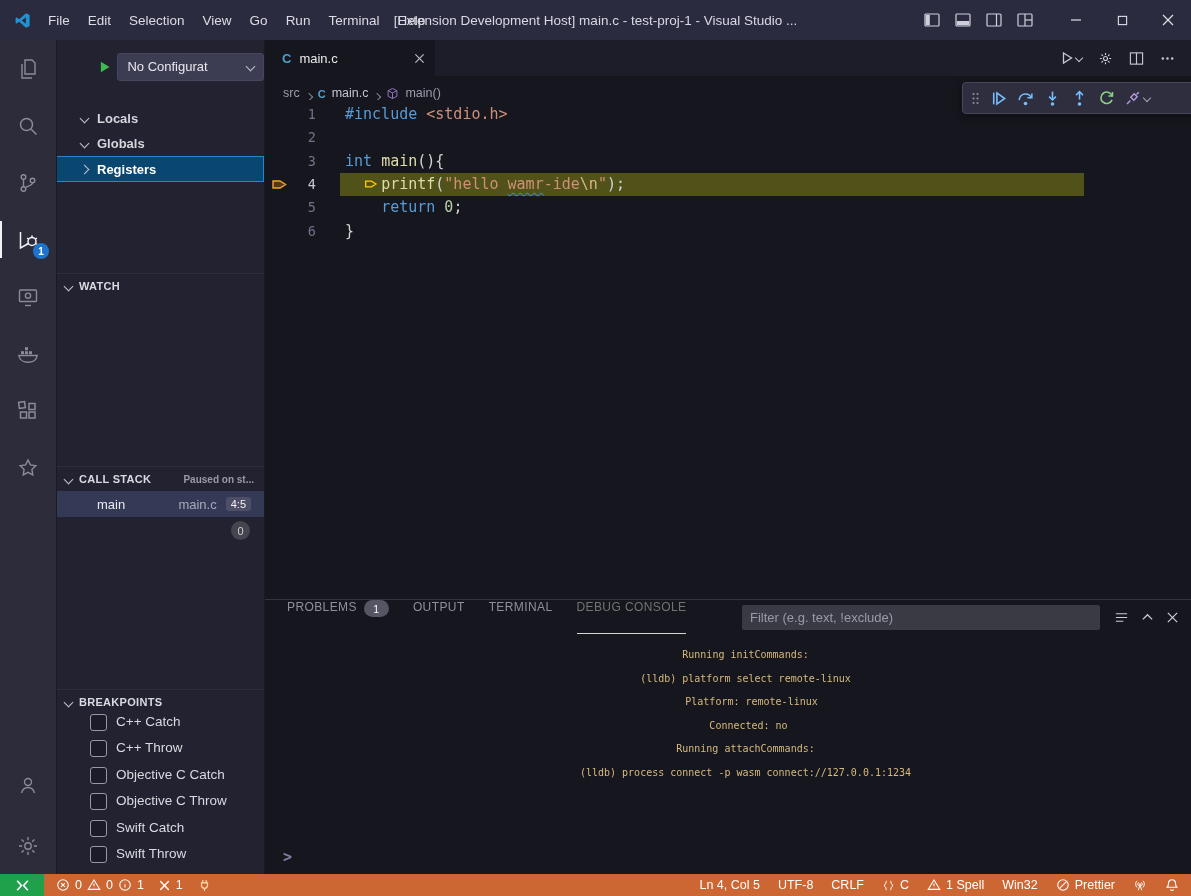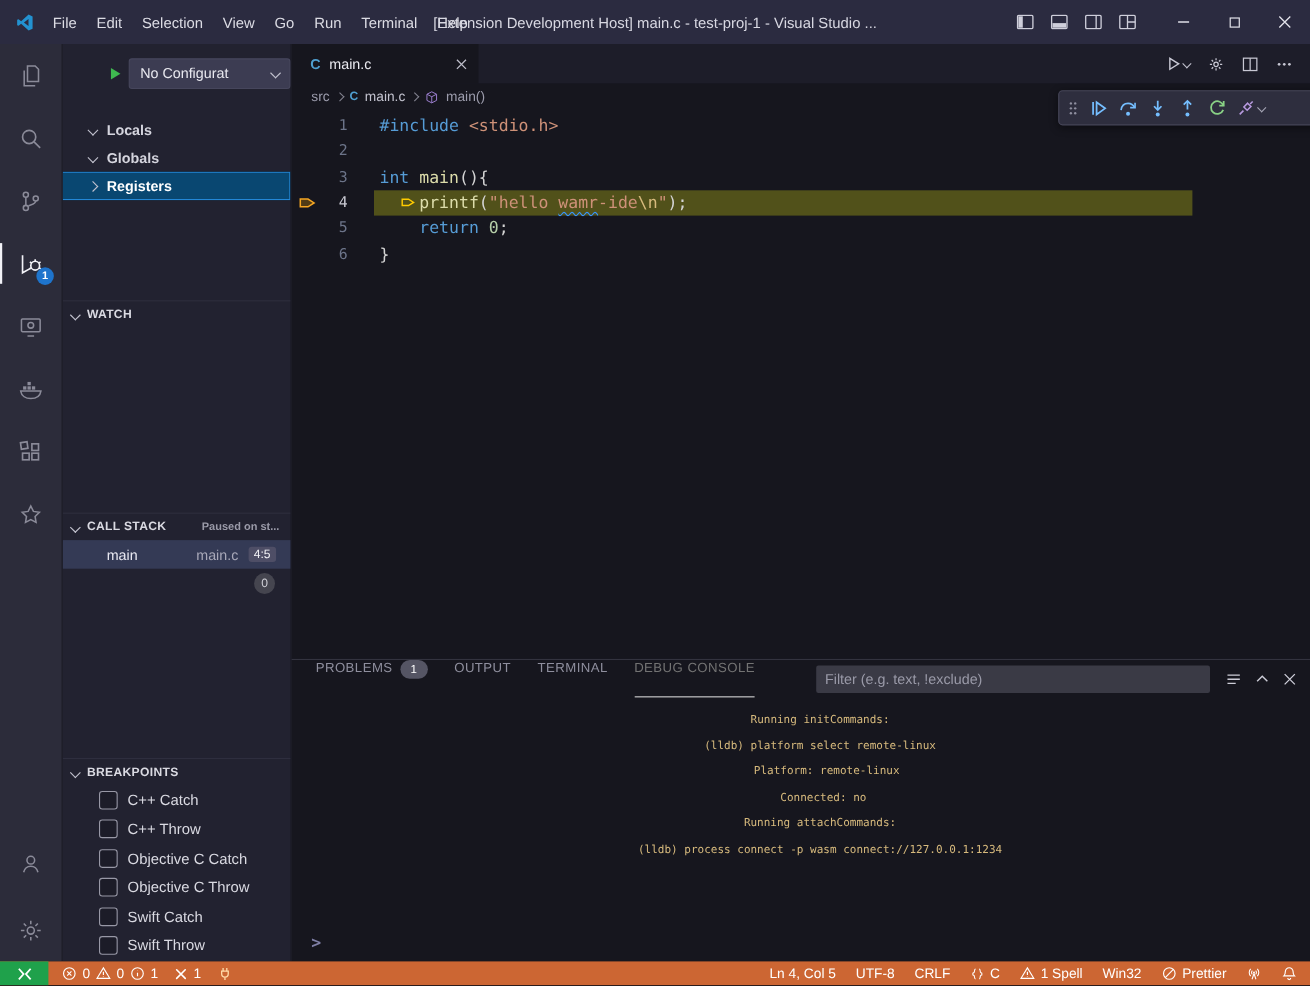--- a/index.html
+++ b/index.html
@@ -39,33 +39,33 @@
   .hdr-action{margin-left:auto;color:#b9b9c6;}
   .tree-row{position:absolute;left:0;right:0;height:25px;display:flex;align-items:center;padding-left:25px;color:#d5d5de;font-weight:600;font-size:13px;}
   .tree-row .chev{margin-right:9px;}
   .tree-row.selected{background:#094771;box-shadow:inset 0 0 0 1px #2387d6;color:#ffffff;}
   .cs-status{margin-left:auto;font-size:10px;font-weight:700;color:#9a9aa8;letter-spacing:0;}
   .frame-row{position:absolute;left:0;right:0;height:26px;display:flex;align-items:center;padding:0 13px 0 41px;background:#343a55;font-size:13px;}
   .f-fn{color:#e9e9f2;}
   .f-file{margin-left:auto;margin-right:9px;color:#a8a8b8;}
   .f-badge{background:#4e4e66;border-radius:3px;font-size:11px;padding:1px 5px;color:#f2f2f6;}
   .thread-badge{position:absolute;right:14px;width:19px;height:19px;border-radius:50%;background:#45454f;color:#cfcfd6;font-size:11px;display:flex;align-items:center;justify-content:center;}
-  .bp-row{position:absolute;left:0;right:0;height:26px;display:flex;align-items:center;padding-left:34px;gap:9px;font-size:13.5px;color:#dadae2;}
+  .bp-row{position:absolute;left:0;right:0;height:26px;display:flex;padding-left:34px;gap:9px;font-size:13.5px;color:#dadae2;}
   .cbx{width:15px;height:15px;border:1px solid #9898a6;border-radius:3px;background:#1c1c28;flex:none;}
 
   
   .editorzone{position:absolute;top:40px;left:264px;right:0;bottom:22px;}
   .tabbar{height:36px;background:#1d1d29;display:flex;align-items:center;}
   .tab{width:143px;height:36px;background:#16161e;display:flex;align-items:center;padding:0 10px 0 18px;gap:8px;color:#eaeaf0;font-size:13px;}
   .cicon{color:#4f9fd0;font-weight:700;font-size:13px;line-height:1;}
   .cicon::before{content:"C";}
   .cicon.sm{font-size:11px;}
   .tab-close{margin-left:auto;color:#bcbcc8;}
   .tab-actions{margin-left:auto;display:flex;align-items:center;gap:16px;padding-right:16px;color:#c8c8d4;}
-  .crumbs{height:24px;display:flex;align-items:center;padding-left:19px;font-size:12.5px;color:#9c9cac;gap:6px;background:#16161e;}
+  .crumbs{height:24px;display:flex;align-items:flex-end;padding-left:19px;font-size:12.5px;color:#9c9cac;gap:6px;background:#16161e;}
   .crumb{white-space:nowrap;}
 
   .codearea{position:relative;height:500px;background:#16161e;font-family:"DejaVu Sans Mono",monospace;font-size:15px;}
   .curline{position:absolute;left:76px;top:73px;width:744px;height:23px;background:#51511a;}
   .code-line{position:absolute;left:0;right:14px;height:23px;}
   .ln{position:absolute;left:0;width:52px;text-align:right;color:#6c7489;font-size:13.5px;line-height:23px;}
   .code-line.cur .ln{color:#c9c9d2;}
   .lc{position:absolute;left:81px;white-space:pre;line-height:23px;color:#d4d4d4;}
   .tok.kw{color:#569cd6;} .tok.fn{color:#dcdcaa;} .tok.str{color:#ce9178;} .tok.esc{color:#d7ba7d;} .tok.num{color:#b5cea8;} .tok.p{color:#d4d4d4;}
   .tok.sp{text-decoration:underline;text-decoration-style:wavy;text-decoration-color:#3794ff;text-decoration-thickness:1px;text-underline-offset:3px;}

